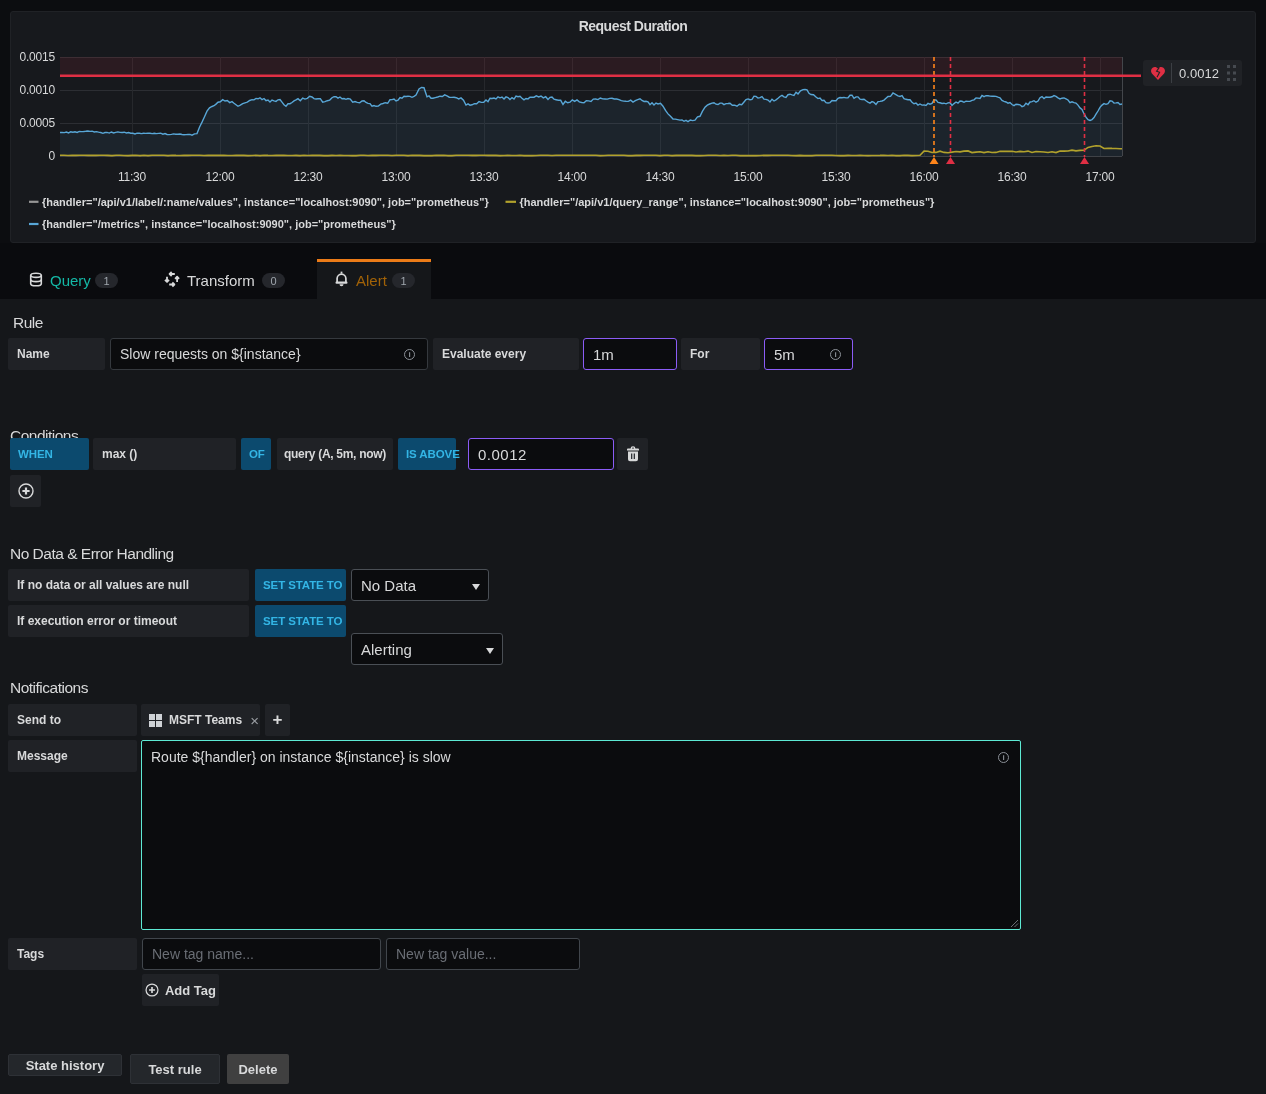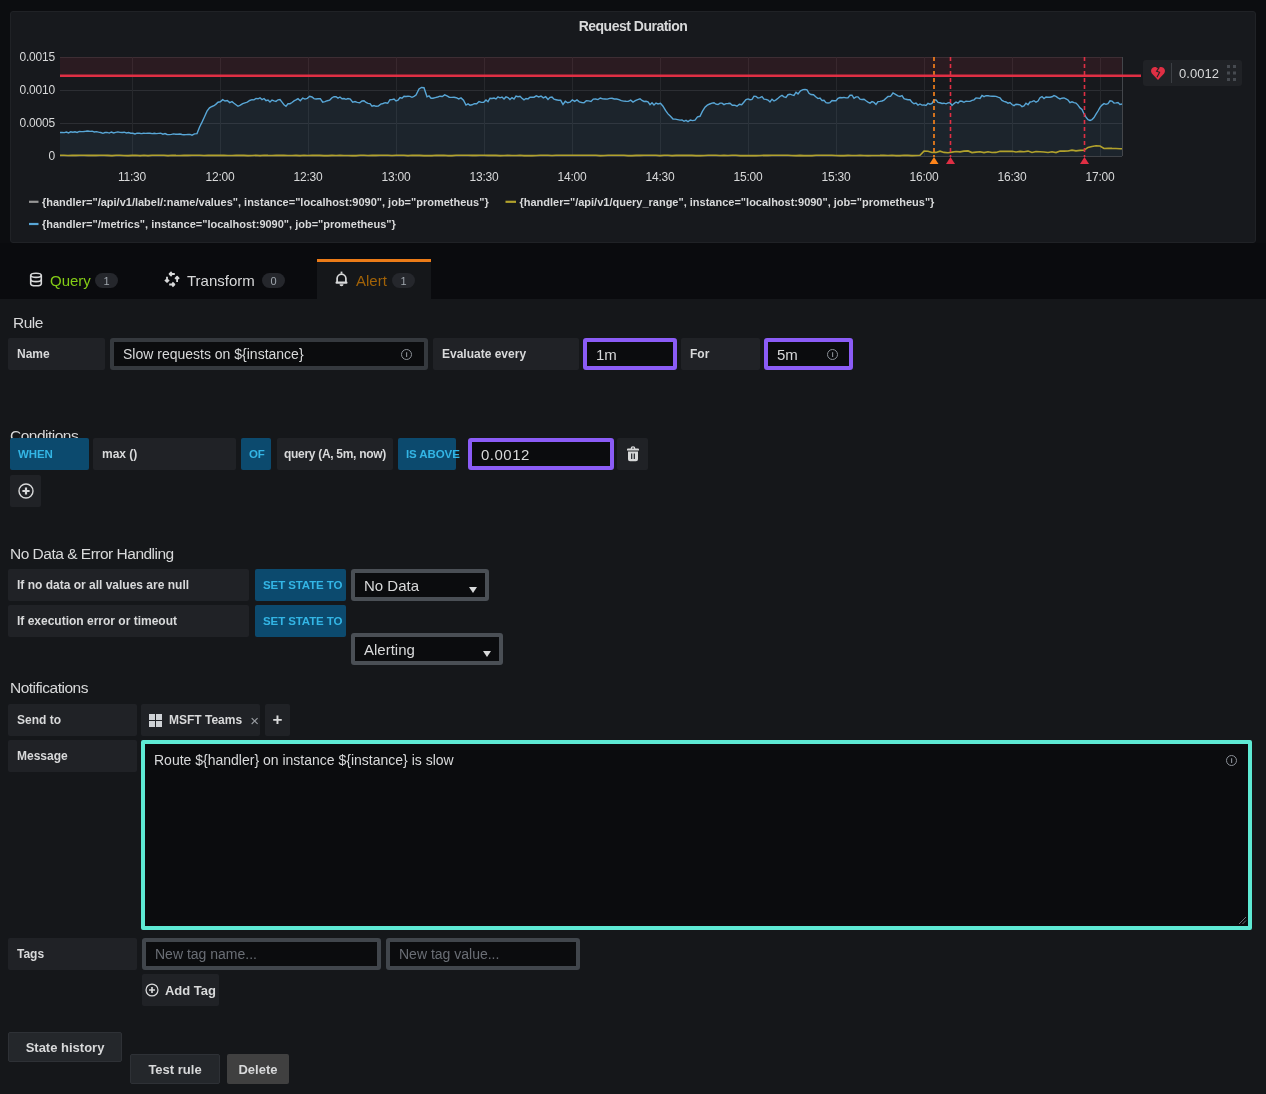--- a/index.html
+++ b/index.html
@@ -1,18 +1,18 @@
 <!DOCTYPE html>
 <html><head><meta charset="utf-8"><style>
 * { margin:0; padding:0; box-sizing:border-box; }
 html,body { width:1266px; height:1094px; background:#0c0d10; font-family:"Liberation Sans",sans-serif; overflow:hidden; position:relative; }
 .abs { position:absolute; }
 .lbl { position:absolute; height:32px; background:#202226; border-radius:2px; color:#d8d9da; font-size:12px; font-weight:700; display:flex; align-items:center; padding-left:9px; white-space:nowrap; }
 .blbl { position:absolute; height:32px; background:#0c4a6e; border-radius:2px; color:#33b5e5; font-size:11.5px; font-weight:700; letter-spacing:-0.1px; display:flex; align-items:center; padding-left:8px; white-space:nowrap; }
-.inp { position:absolute; height:32px; background:#0b0c0e; border:4px solid #8b5cf6; border-radius:3px; color:#d8d9da; font-size:15px; display:flex; align-items:center; padding-left:9px; }
+.inp { position:absolute; height:32px; background:#0b0c0e; border:1px solid #8b5cf6; border-radius:3px; color:#d8d9da; font-size:15px; display:flex; align-items:center; padding-left:9px; }
 .hdg { position:absolute; color:#d8d9da; font-size:15.5px; font-weight:500; letter-spacing:-0.5px; }
 .caret { width:0; height:0; border-left:4.5px solid transparent; border-right:4.5px solid transparent; border-top:6px solid #d8d9da; position:absolute; }
 .btn { position:absolute; height:32px; background:#24272b; border:1px solid #2e3136; border-radius:2px; color:#d8d9da; font-size:13px; font-weight:700; display:flex; align-items:center; justify-content:center; }
 .info { display:inline-flex; width:11px; height:11px; border:1.3px solid #8b9097; border-radius:50%; color:#8b9097; font-size:8px; font-weight:700; align-items:center; justify-content:center; }
 </style></head>
 <body>
 
 <div class="abs" style="left:10px; top:11px; width:1246px; height:232px; background:#17191d; border:1px solid #202226; border-radius:3px;"></div>
 <svg class="abs" style="left:0; top:0;" width="1266" height="250" viewBox="0 0 1266 250">
   <text x="633" y="31" fill="#d8d9da" font-size="14" font-weight="bold" letter-spacing="-0.5" text-anchor="middle">Request Duration</text>
@@ -107,21 +107,21 @@
 <div class="abs" style="left:317px; top:259px; width:114px; height:40px; background:#15171a; border-top:3px solid #eb7b18;"></div>
 <div class="abs" style="left:0; top:299px; width:1266px; height:795px; background:#15171a;"></div>
 
 <svg class="abs" style="left:28px; top:272px;" width="16" height="16" viewBox="0 0 16 16">
   <g stroke="#d8d9da" stroke-width="1.6" fill="none">
     <ellipse cx="8" cy="3.3" rx="5.3" ry="2.1"></ellipse>
     <path d="M2.7 3.3 v4.2 c0 1.2 2.4 2.1 5.3 2.1 s5.3 -0.9 5.3 -2.1 v-4.2"></path>
     <path d="M2.7 7.5 v4.2 c0 1.2 2.4 2.1 5.3 2.1 s5.3 -0.9 5.3 -2.1 v-4.2"></path>
   </g>
 </svg>
-<div class="abs" style="left:50px; top:272px; color:#84cc16; font-size:15px; font-weight:500;">Query</div>
+<div class="abs" style="left:50px; top:272px; color:#14b8a6; font-size:15px; font-weight:500;">Query</div>
 <div class="abs" style="left:95px; top:273px; width:23px; height:15px; background:#25272c; border-radius:8px; color:#9fa6ad; font-size:11px; display:flex; align-items:center; justify-content:center;">1</div>
 
 <svg class="abs" style="left:164px; top:271px;" width="16" height="17" viewBox="0 0 16 17">
   <g stroke="#d8d9da" stroke-width="1.8" fill="none" stroke-linejoin="round">
     <path d="M10.8 3 H5.6 l2.1 -2 M5.6 3 l2.1 2"></path>
     <path d="M3 5.7 v5.2 l-2 -2.1 M3 10.9 l2 -2.1"></path>
     <path d="M5.2 13.5 h5.2 l-2.1 2 M10.4 13.5 l-2.1 -2"></path>
     <path d="M13.1 10.9 V5.7 l2 2.1 M13.1 5.7 l-2 2.1"></path>
   </g>
 </svg>
@@ -184,35 +184,35 @@
         <rect x="7" y="0" width="6" height="6"></rect>
         <rect x="0" y="7" width="6" height="6"></rect>
         <rect x="7" y="7" width="6" height="6"></rect>
       </g>
     </svg>
   <span style="margin-left:7px;">MSFT Teams</span>
   <span style="margin-left:8px; color:#9a9ea3; font-weight:400; font-size:15px;">×</span>
 </div>
 <div class="btn" style="left:265px; top:704px; width:25px; background:#202226; border:none; font-size:17px;">+</div>
 <div class="lbl" style="left:8px; top:740px; width:129px;">Message</div>
-<div class="abs" style="left:141px; top:740px; width:1111px; height:190px; background:#0b0c0e; border:4px solid #5eead4; border-radius:2px; color:#d8d9da; font-size:14px; padding:8px 9px;">Route ${handler} on instance ${instance} is slow
+<div class="abs" style="left:141px; top:740px; width:880px; height:190px; background:#0b0c0e; border:1px solid #5eead4; border-radius:2px; color:#d8d9da; font-size:14px; padding:8px 9px;">Route ${handler} on instance ${instance} is slow
   <span class="info" style="position:absolute; right:11px; top:11px;">i</span>
   <svg width="9" height="9" viewBox="0 0 9 9" style="position:absolute; right:1px; bottom:1px;">
       <g stroke="#6a6e75" stroke-width="1">
         <line x1="1" y1="8" x2="8" y2="1"></line>
         <line x1="4.5" y1="8" x2="8" y2="4.5"></line>
       </g>
     </svg>
 </div>
 <div class="lbl" style="left:8px; top:938px; width:129px;">Tags</div>
 <div class="inp" style="left:142px; top:938px; width:239px; color:#6a6e75; font-size:14px; border-color:#41464c;">New tag name...</div>
 <div class="inp" style="left:386px; top:938px; width:194px; color:#6a6e75; font-size:14px; border-color:#41464c;">New tag value...</div>
 <div class="btn" style="left:142px; top:974px; width:77px; background:#202226; border:none;">
   <svg width="14" height="14" viewBox="0 0 16 16" style="margin-right:6px;">
       <g stroke="#d8d9da" fill="none">
     <circle cx="8" cy="8" r="6.8" stroke-width="1.4"></circle>
         <path d="M8 4.6 v6.8 M4.6 8 h6.8" stroke-width="1.9"></path>
   </g>
     </svg>Add Tag</div>
 
-<div class="btn" style="left:8px; top:1032px; width:114px; height:30px;">State history</div>
+<div class="btn" style="left:8px; top:1054px; width:114px; height:22px;">State history</div>
 <div class="btn" style="left:130px; top:1054px; width:90px; height:30px;">Test rule</div>
 <div class="btn" style="left:227px; top:1054px; width:62px; height:30px; background:#404040; border:none;">Delete</div>
 
 </body></html>

